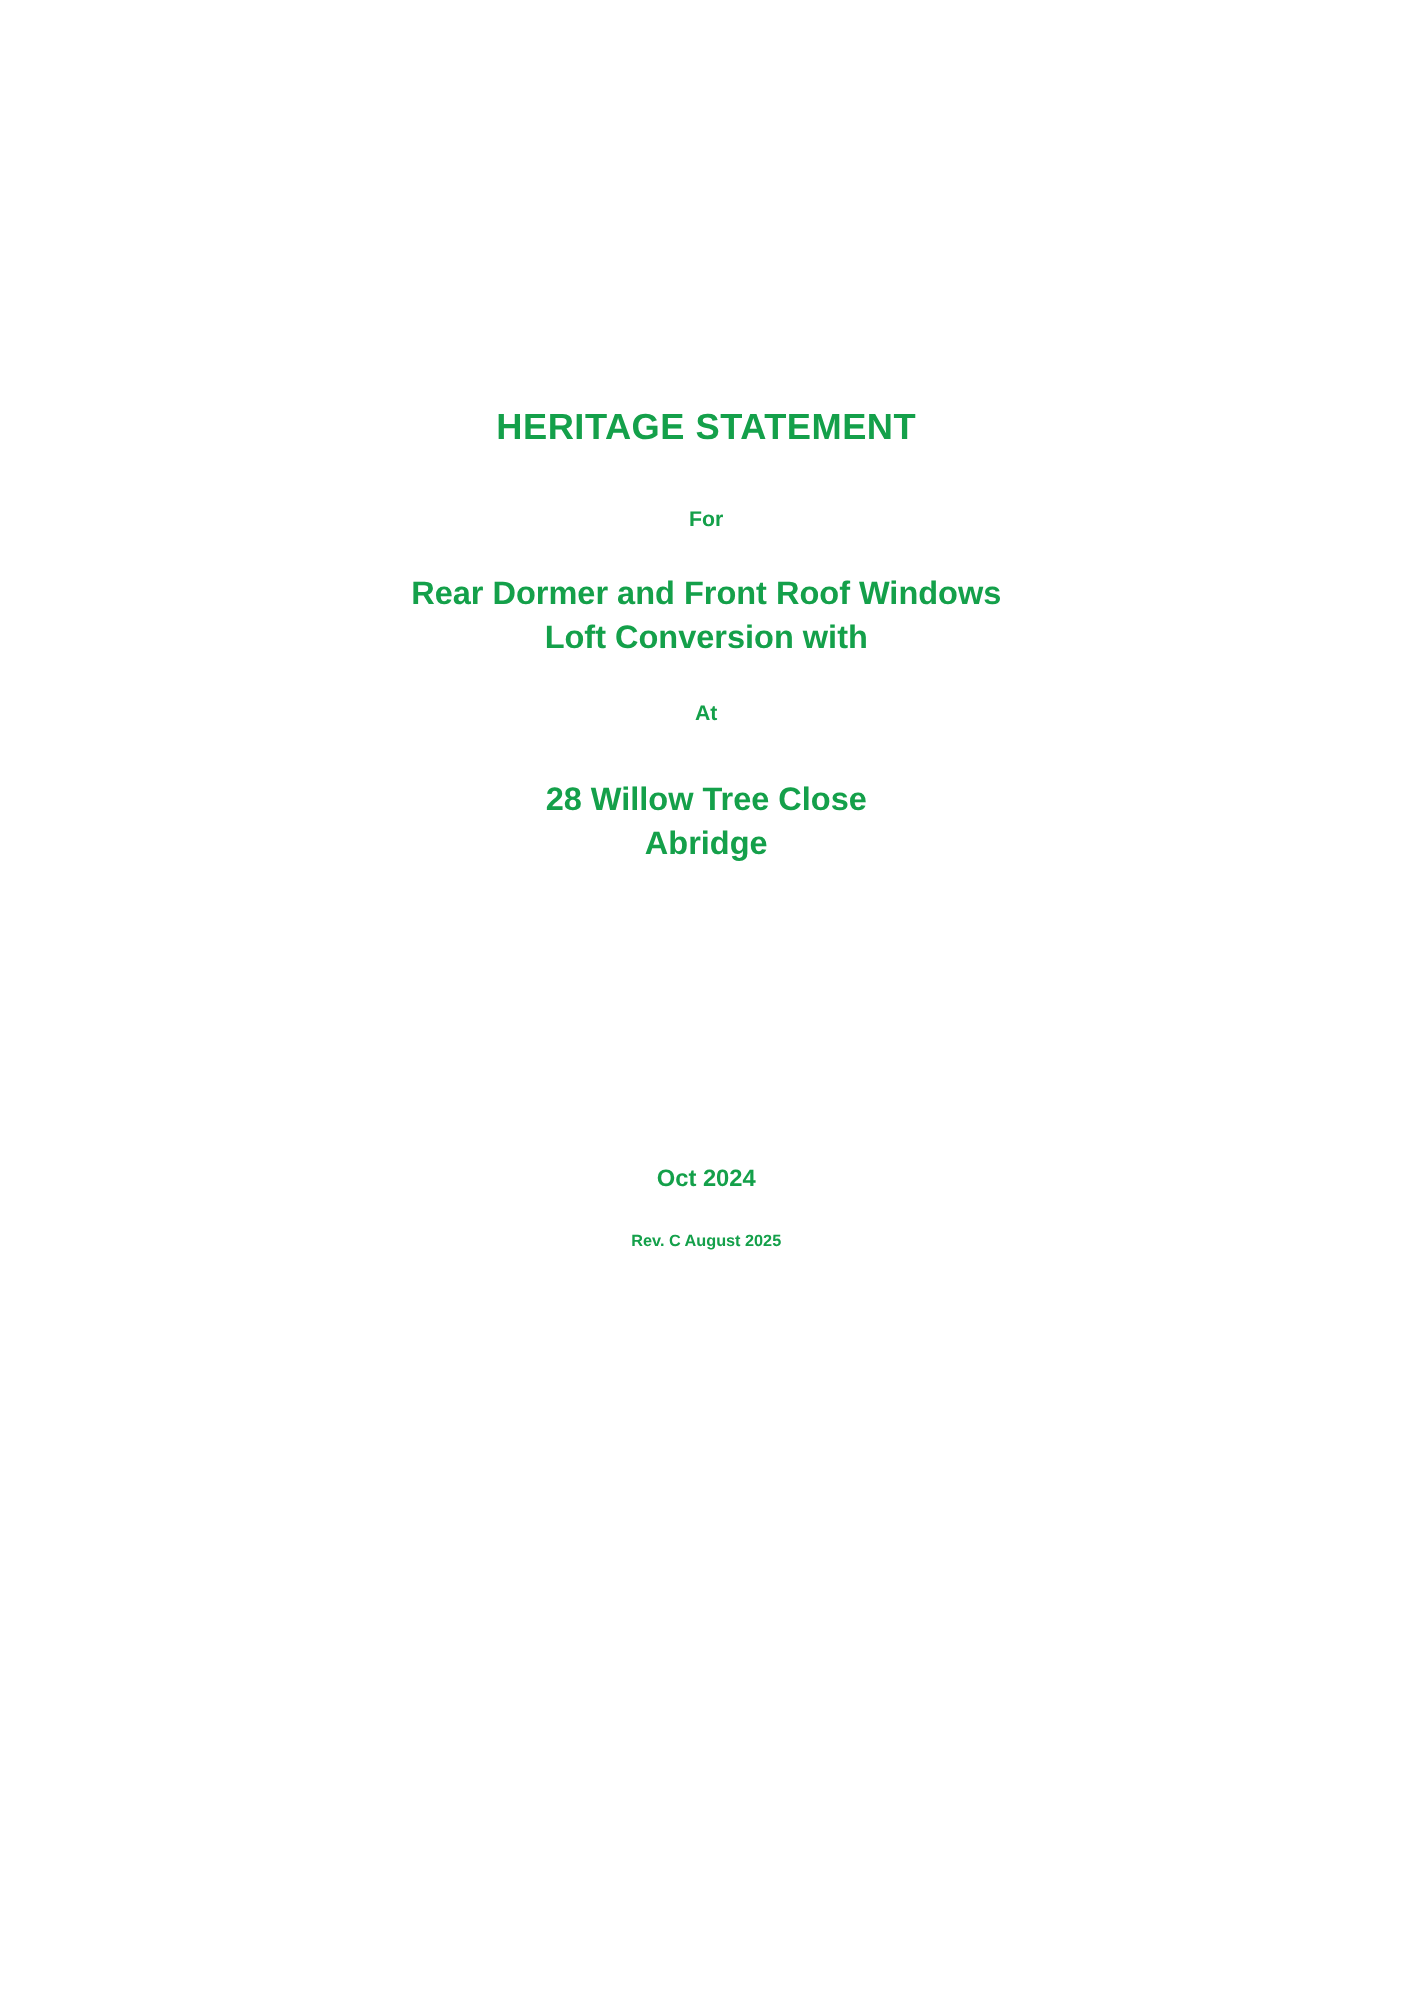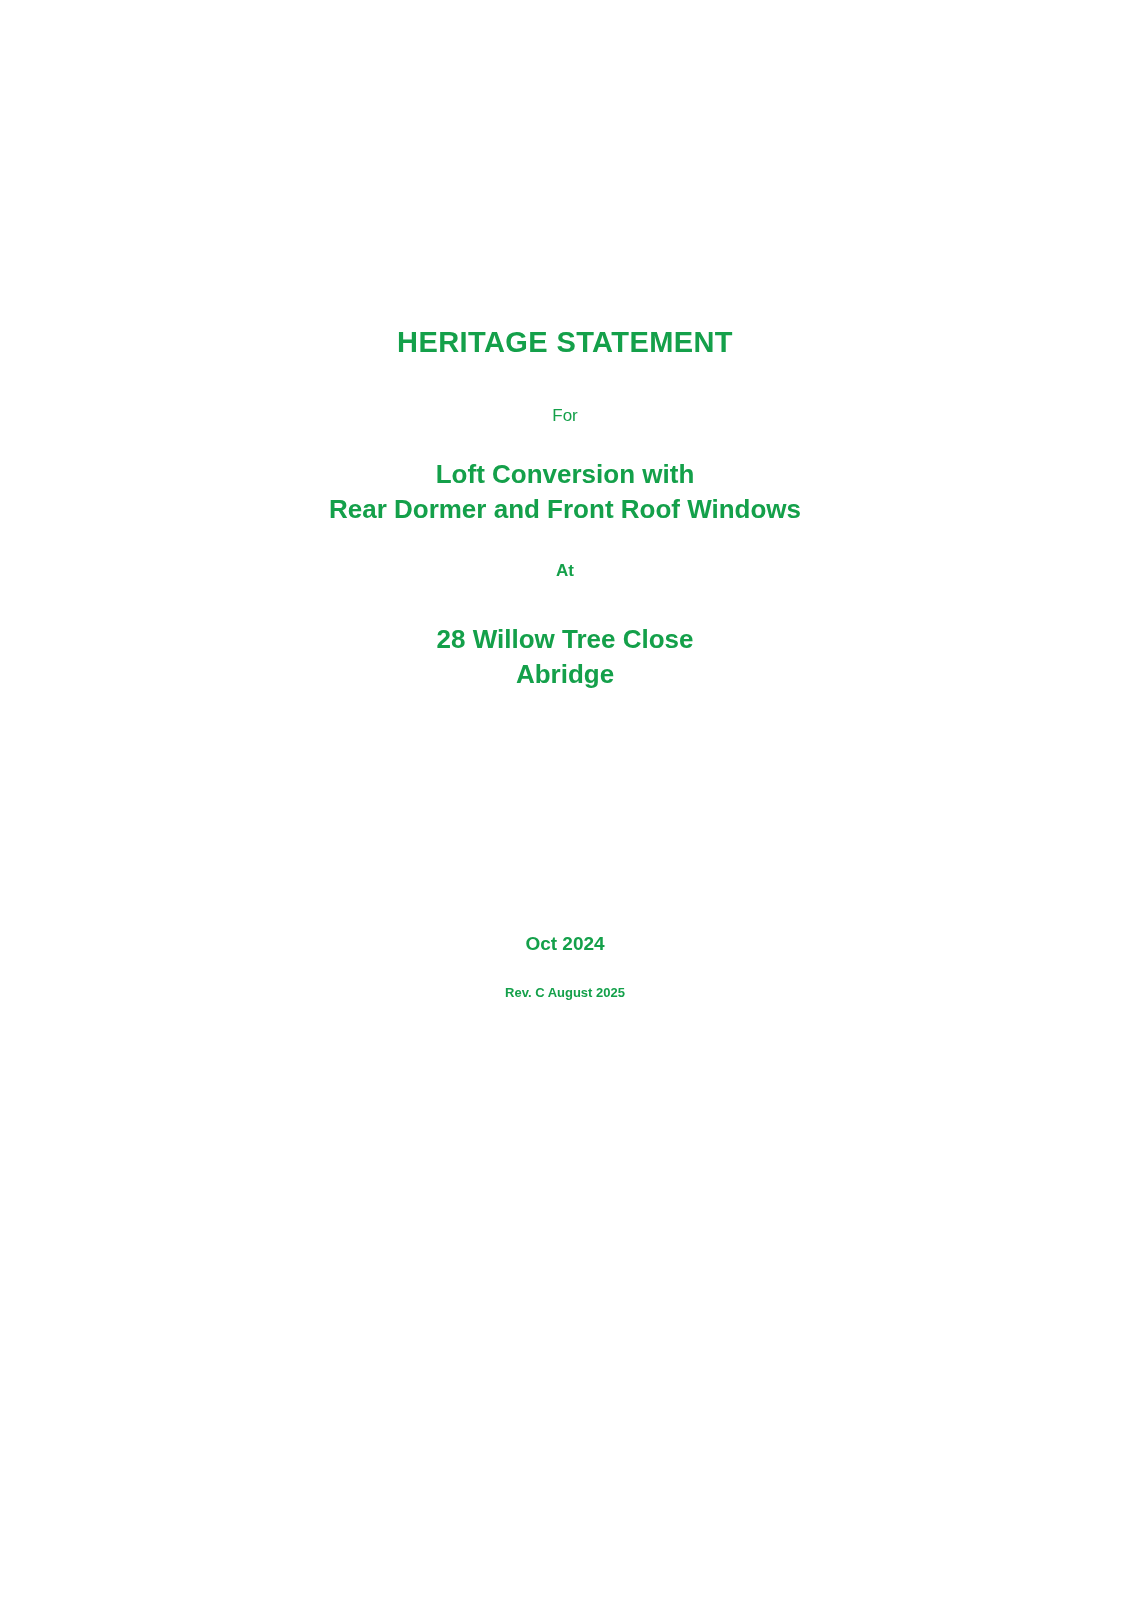--- a/index.html
+++ b/index.html
@@ -26,21 +26,21 @@
   .doc-title {
     font-size: 29px;
     font-weight: bold;
     letter-spacing: 0.4px;
     margin: 0;
     padding-top: 325px;
     line-height: 1.2;
   }
   .label-for {
     font-size: 17px;
-    font-weight: normal;
+    font-weight: bold;
     margin: 0;
     padding-top: 46px;
     line-height: 1.2;
   }
   .project {
     font-size: 26px;
     font-weight: bold;
     margin: 0;
     padding-top: 31px;
     line-height: 1.32;
@@ -82,22 +82,22 @@
 <body>
 
 <div class="page">
   <div class="content">
 
     <h1 class="doc-title">HERITAGE STATEMENT</h1>
 
     <p class="label-for">For</p>
 
     <p class="project">
+      <span class="project-line">Rear Dormer and Front Roof Windows</span>
       <span class="project-line">Loft Conversion with</span>
-      <span class="project-line">Rear Dormer and Front Roof Windows</span>
     </p>
 
     <p class="label-at">At</p>
 
     <p class="address">
       <span class="addr-line">28 Willow Tree Close</span>
       <span class="addr-line">Abridge</span>
     </p>
 
     <p class="date">Oct 2024</p>

